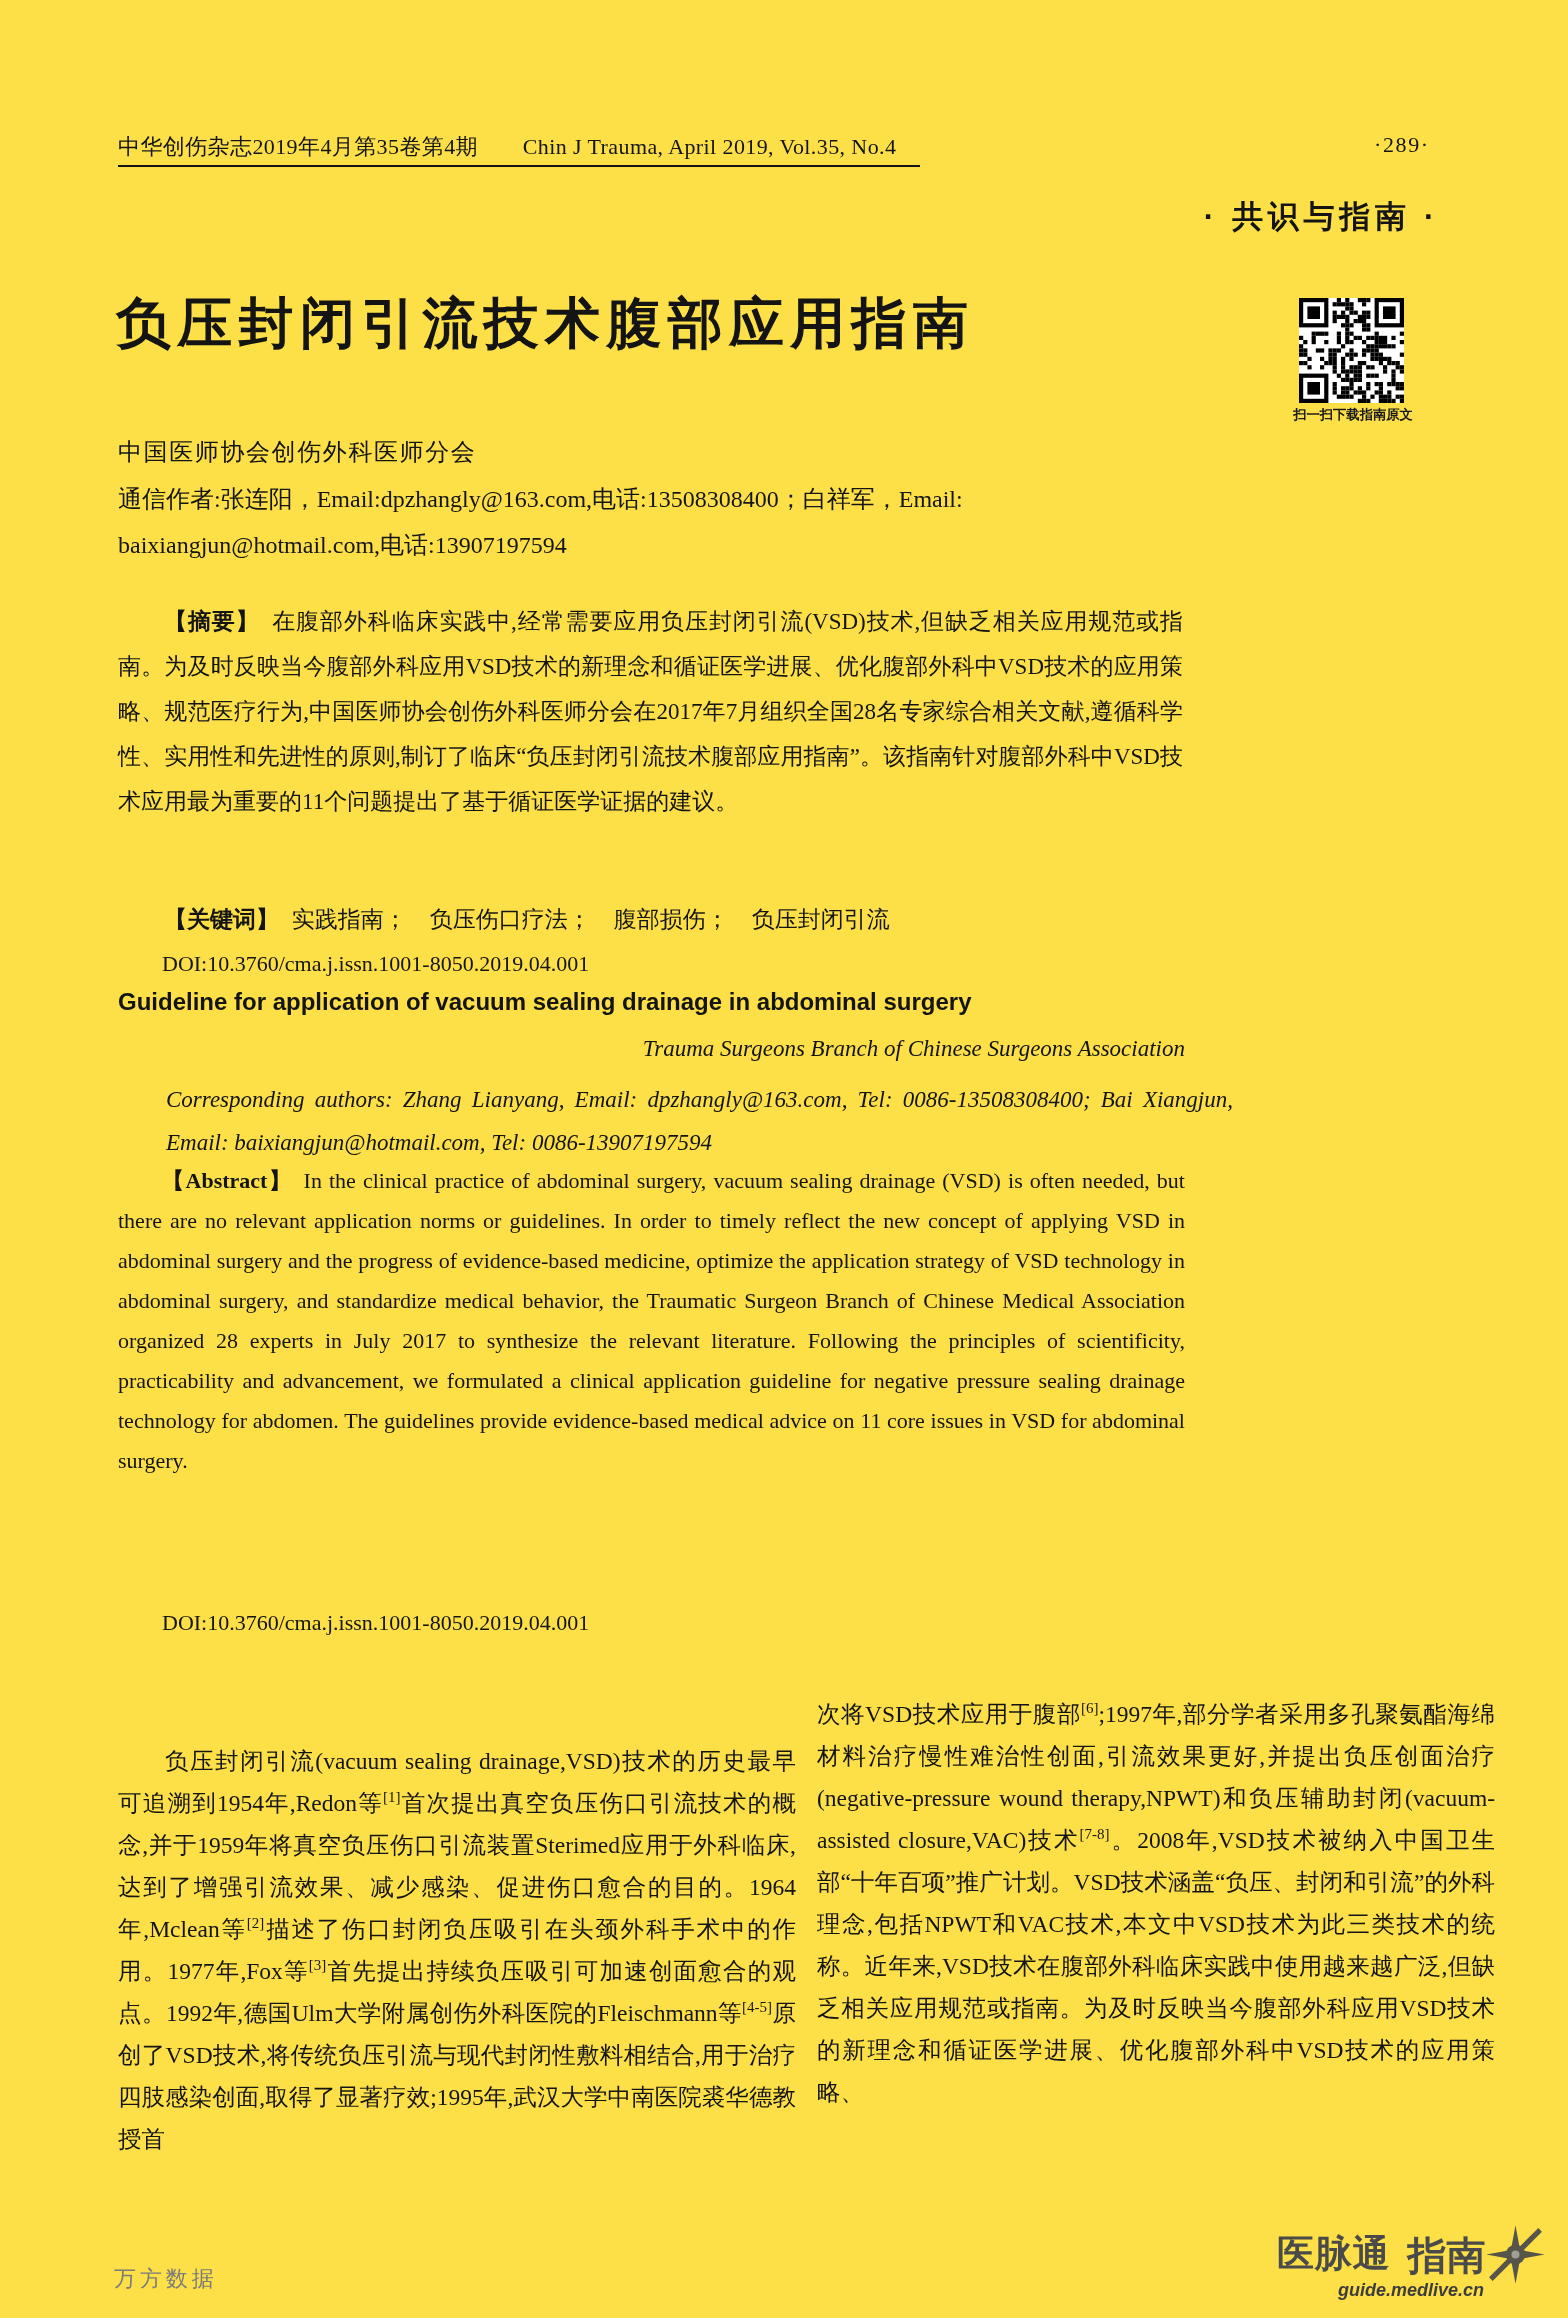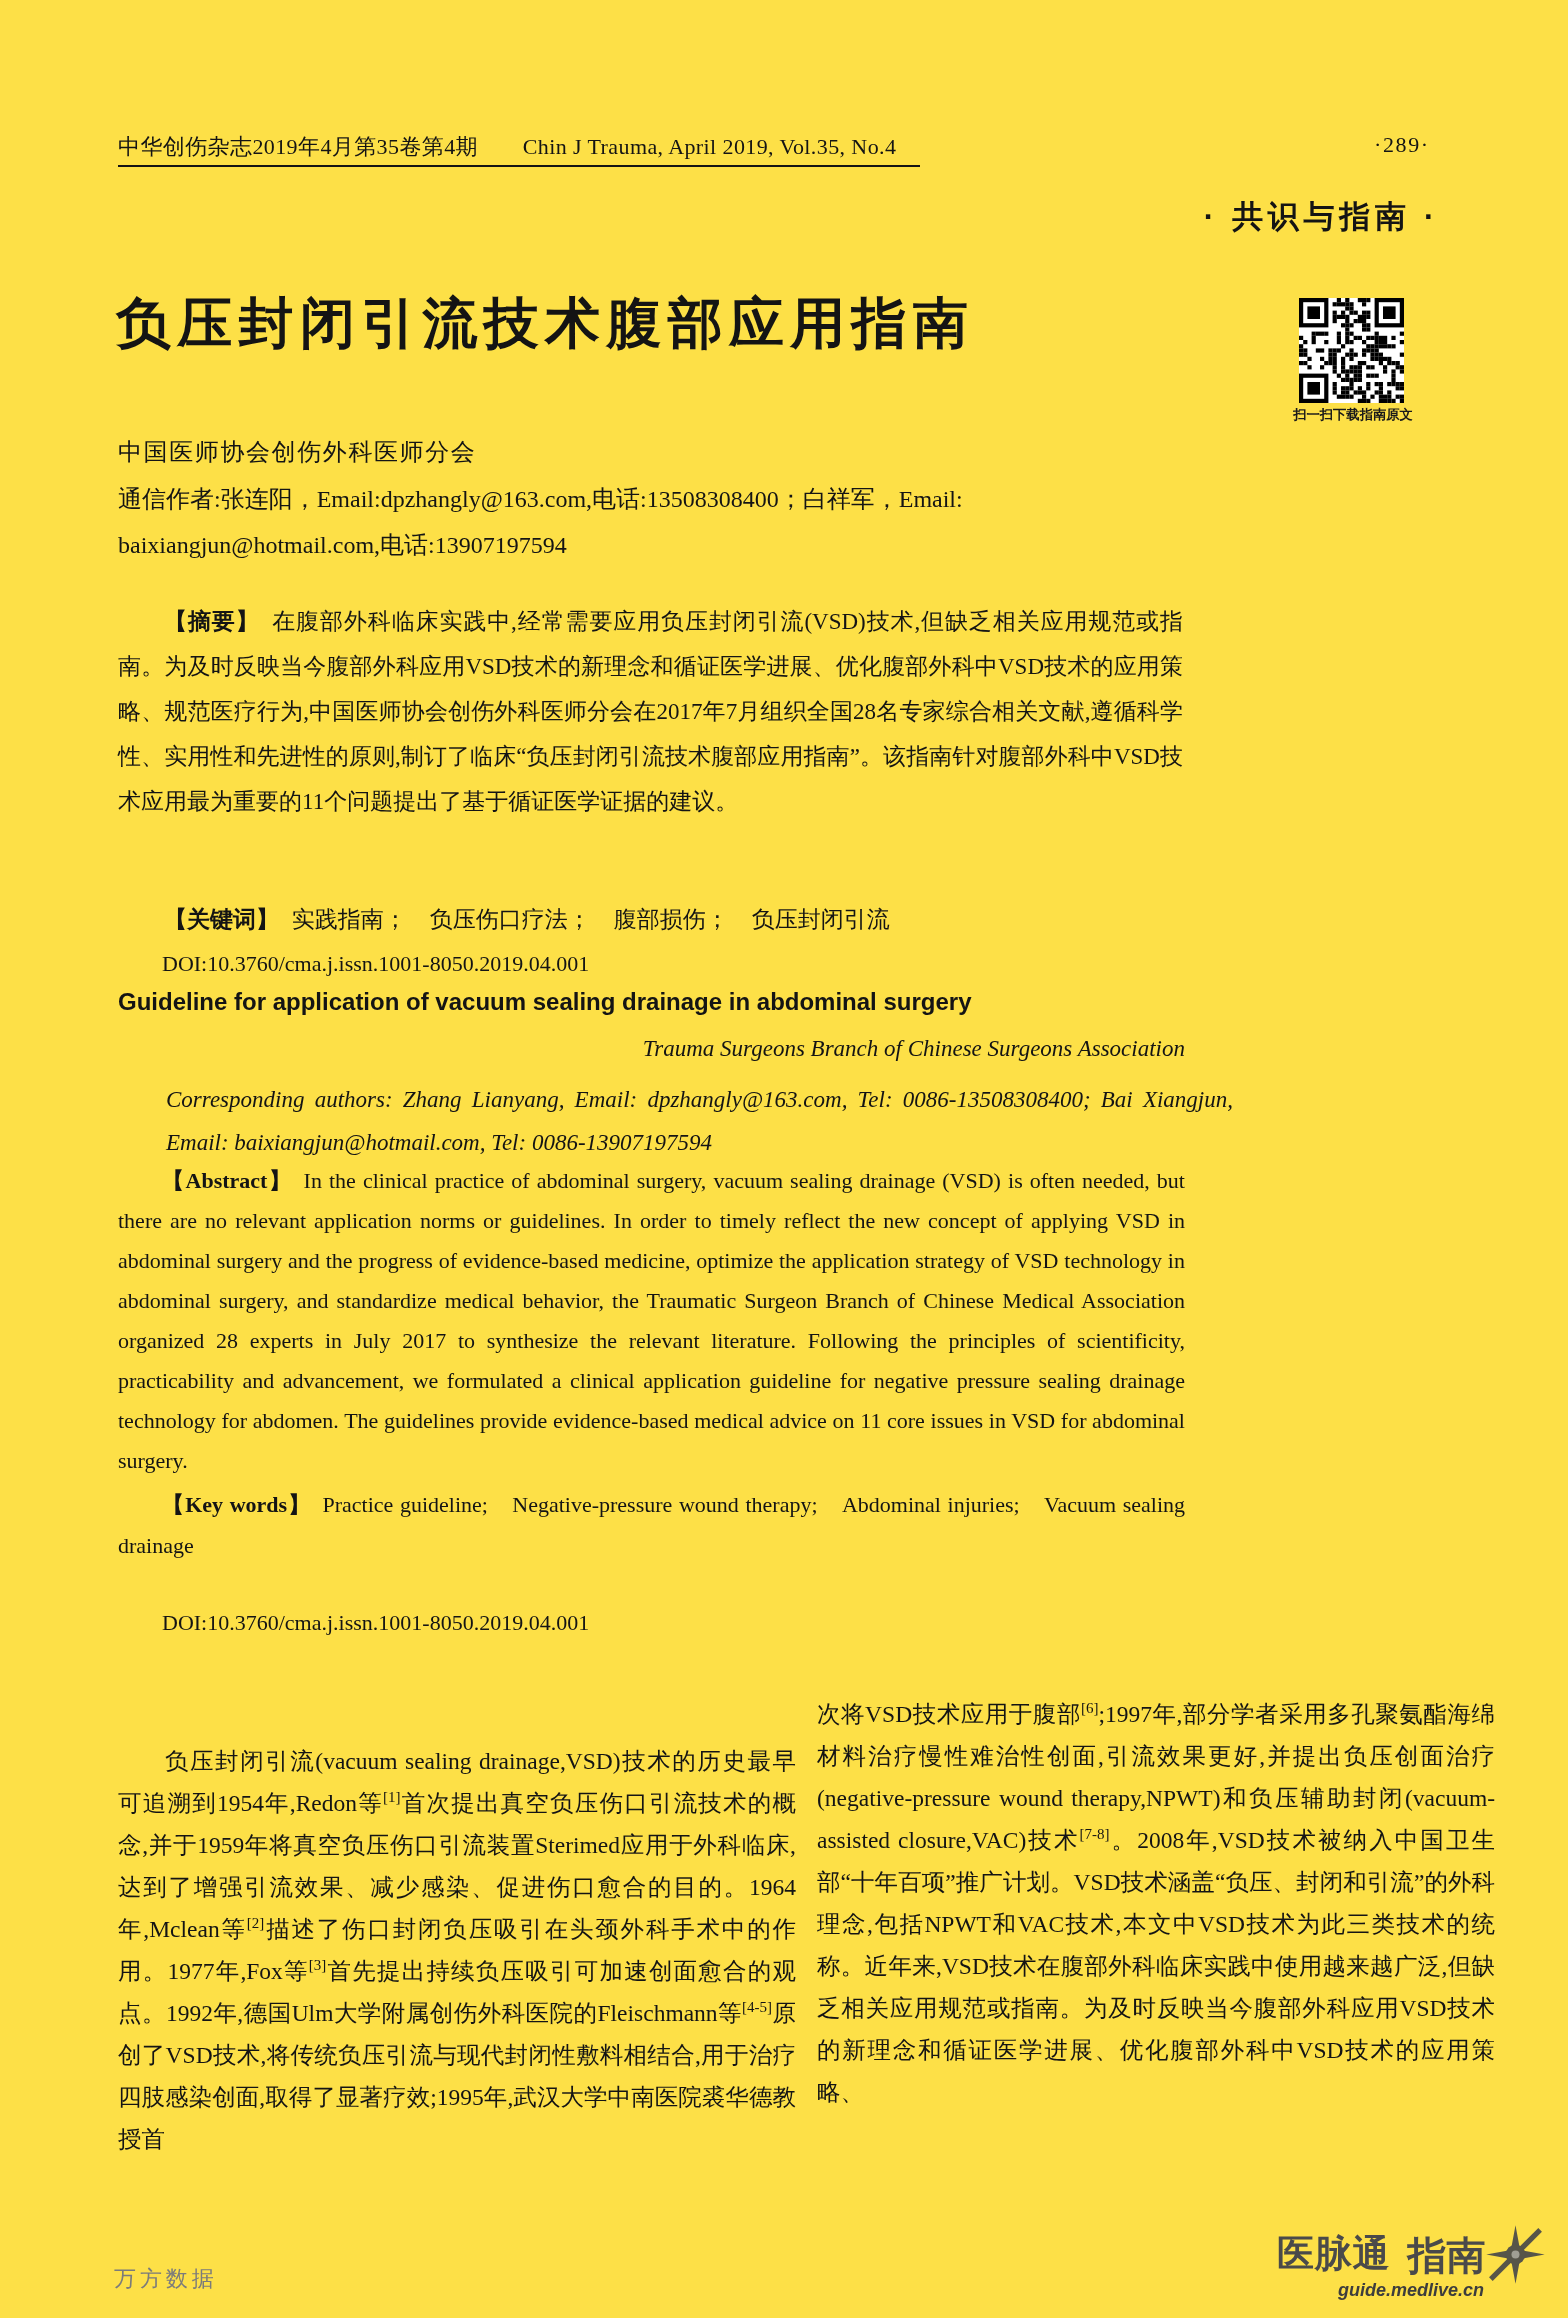--- a/index.html
+++ b/index.html
@@ -357,21 +357,20 @@
   <p class="abs corr2">baixiangjun@hotmail.com,电话:13907197594</p>
 
   <p class="abs abs-cn"><span class="lbl-cn">【摘要】</span><span>在腹部外科临床实践中,经常需要应用负压封闭引流(VSD)技术,但缺乏相关应用规范或指南。为及时反映当今腹部外科应用VSD技术的新理念和循证医学进展、优化腹部外科中VSD技术的应用策略、规范医疗行为,中国医师协会创伤外科医师分会在2017年7月组织全国28名专家综合相关文献,遵循科学性、实用性和先进性的原则,制订了临床“负压封闭引流技术腹部应用指南”。该指南针对腹部外科中VSD技术应用最为重要的11个问题提出了基于循证医学证据的建议。</span></p>
   <p class="abs kw-cn"><span class="lbl-cn">【关键词】</span><span>实践指南；　负压伤口疗法；　腹部损伤；　负压封闭引流</span></p>
   <p class="abs doi-cn">DOI:10.3760/cma.j.issn.1001-8050.2019.04.001</p>
 
   <h2 class="abs en-title">Guideline for application of vacuum sealing drainage in abdominal surgery</h2>
   <p class="abs en-affil">Trauma Surgeons Branch of Chinese Surgeons Association</p>
   <p class="abs en-corr">Corresponding authors: Zhang Lianyang, Email: dpzhangly@163.com, Tel: 0086-13508308400; Bai Xiangjun, Email: baixiangjun@hotmail.com, Tel: 0086-13907197594</p>
   <p class="abs en-abs"><span class="lbl-en">【Abstract】</span><span>In the clinical practice of abdominal surgery, vacuum sealing drainage (VSD) is often needed, but there are no relevant application norms or guidelines. In order to timely reflect the new concept of applying VSD in abdominal surgery and the progress of evidence-based medicine, optimize the application strategy of VSD technology in abdominal surgery, and standardize medical behavior, the Traumatic Surgeon Branch of Chinese Medical Association organized 28 experts in July 2017 to synthesize the relevant literature. Following the principles of scientificity, practicability and advancement, we formulated a clinical application guideline for negative pressure sealing drainage technology for abdomen. The guidelines provide evidence-based medical advice on 11 core issues in VSD for abdominal surgery.</span></p>
-  <p class="abs en-kw"><span class="lbl-en">【Key words】</span><span>Practice guideline;　Negative-pressure wound therapy;　Abdominal injuries;　Vacuum sealing drainage</span></p>
   <p class="abs en-doi">DOI:10.3760/cma.j.issn.1001-8050.2019.04.001</p>
 
   <div class="abs col col-left">负压封闭引流(vacuum sealing drainage,VSD)技术的历史最早可追溯到1954年,Redon等<sup>[1]</sup>首次提出真空负压伤口引流技术的概念,并于1959年将真空负压伤口引流装置Sterimed应用于外科临床,达到了增强引流效果、减少感染、促进伤口愈合的目的。1964年,Mclean等<sup>[2]</sup>描述了伤口封闭负压吸引在头颈外科手术中的作用。1977年,Fox等<sup>[3]</sup>首先提出持续负压吸引可加速创面愈合的观点。1992年,德国Ulm大学附属创伤外科医院的Fleischmann等<sup>[4-5]</sup>原创了VSD技术,将传统负压引流与现代封闭性敷料相结合,用于治疗四肢感染创面,取得了显著疗效;1995年,武汉大学中南医院裘华德教授首</div>
   <div class="abs col col-right">次将VSD技术应用于腹部<sup>[6]</sup>;1997年,部分学者采用多孔聚氨酯海绵材料治疗慢性难治性创面,引流效果更好,并提出负压创面治疗(negative-pressure wound therapy,NPWT)和负压辅助封闭(vacuum-assisted closure,VAC)技术<sup>[7-8]</sup>。2008年,VSD技术被纳入中国卫生部“十年百项”推广计划。VSD技术涵盖“负压、封闭和引流”的外科理念,包括NPWT和VAC技术,本文中VSD技术为此三类技术的统称。近年来,VSD技术在腹部外科临床实践中使用越来越广泛,但缺乏相关应用规范或指南。为及时反映当今腹部外科应用VSD技术的新理念和循证医学进展、优化腹部外科中VSD技术的应用策略、</div>
 
   <div class="abs watermark">万方数据</div>
 
   <div class="abs logo">
     <div class="logo-row">
       <span class="logo-brand">医脉通</span>

